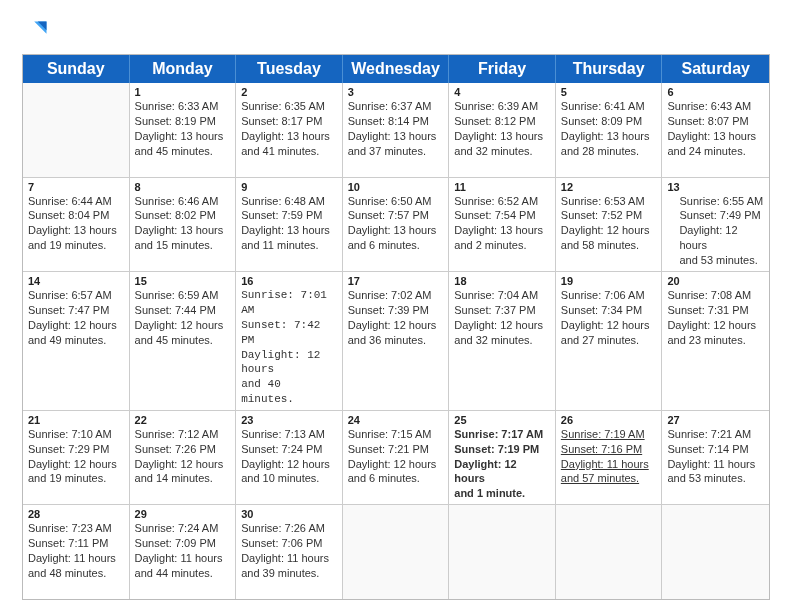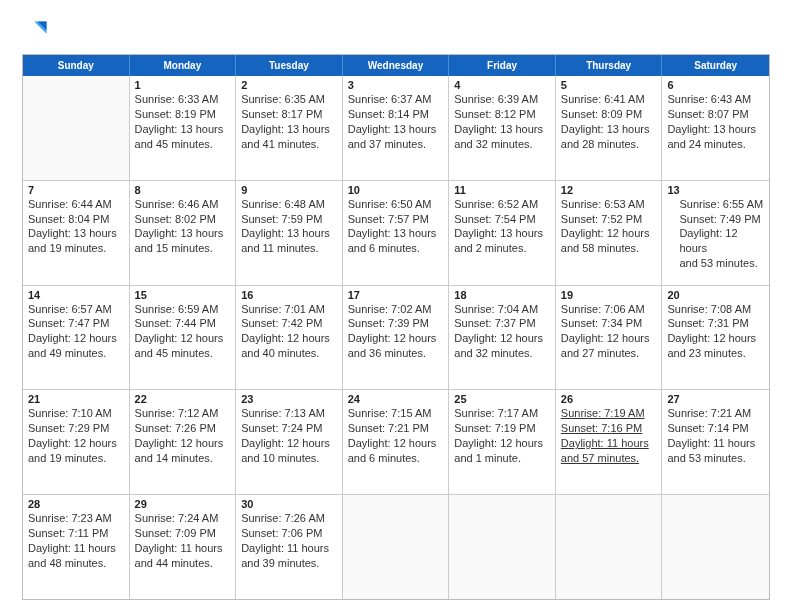--- a/index.html
+++ b/index.html
@@ -66,21 +66,21 @@
       flex-direction: column;
       border: 1px solid #bbb;
     }
     .cal-header {
       display: grid;
       grid-template-columns: repeat(7, 1fr);
       background: #1565c0;
     }
     .cal-header-cell {
       color: #fff;
-      font-size: 10px;
+      font-size: 16px;
       font-weight: bold;
       padding: 5px 6px;
       text-align: center;
       border-right: 1px solid #4a8fd4;
     }
     .cal-header-cell:last-child { border-right: none; }
     .cal-body {
       flex: 1;
       display: flex;
       flex-direction: column;
@@ -257,21 +257,21 @@
           </div>
           <div class="cal-cell">
             <span class="day-num">15</span>
             <div class="cell-info" style="white-space: pre-line;">Sunrise: 6:59 AM
 Sunset: 7:44 PM
 Daylight: 12 hours
 and 45 minutes.</div>
           </div>
           <div class="cal-cell">
             <span class="day-num">16</span>
-            <div class="cell-info" style="white-space: pre-line;">Sunrise: 7:01 AM
+            <div class="cell-info" style="white-space: pre-line; font-family: Liberation Mono, monospace;">Sunrise: 7:01 AM
 Sunset: 7:42 PM
 Daylight: 12 hours
 and 40 minutes.</div>
           </div>
           <div class="cal-cell">
             <span class="day-num">17</span>
             <div class="cell-info" style="white-space: pre-line;">Sunrise: 7:02 AM
 Sunset: 7:39 PM
 Daylight: 12 hours
 and 36 minutes.</div>
@@ -322,21 +322,21 @@
           </div>
           <div class="cal-cell">
             <span class="day-num">24</span>
             <div class="cell-info" style="white-space: pre-line;">Sunrise: 7:15 AM
 Sunset: 7:21 PM
 Daylight: 12 hours
 and 6 minutes.</div>
           </div>
           <div class="cal-cell">
             <span class="day-num">25</span>
-            <div class="cell-info" style="white-space: pre-line;">Sunrise: 7:17 AM
+            <div class="cell-info" style="white-space: pre-line; font-weight: bold;">Sunrise: 7:17 AM
 Sunset: 7:19 PM
 Daylight: 12 hours
 and 1 minute.</div>
           </div>
           <div class="cal-cell">
             <span class="day-num">26</span>
             <div class="cell-info" style="white-space: pre-line; text-decoration: underline;">Sunrise: 7:19 AM
 Sunset: 7:16 PM
 Daylight: 11 hours
 and 57 minutes.</div>

